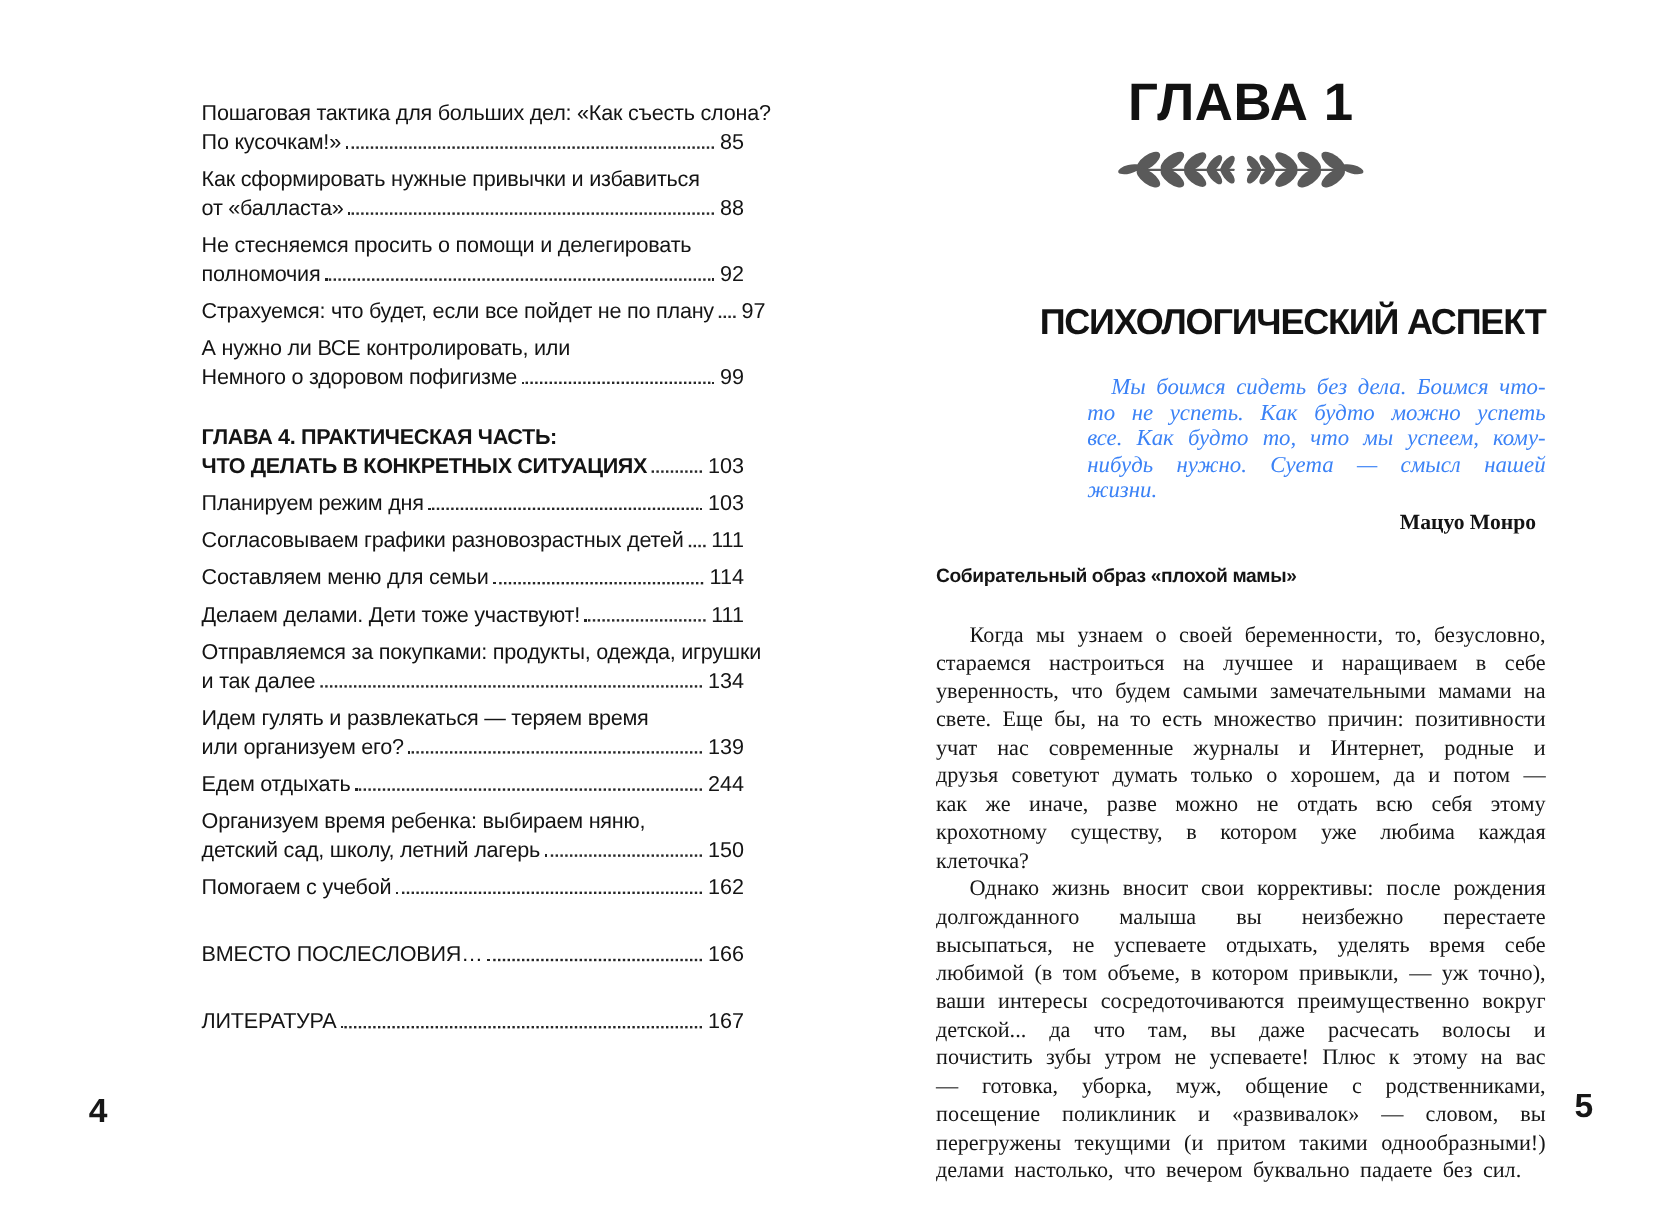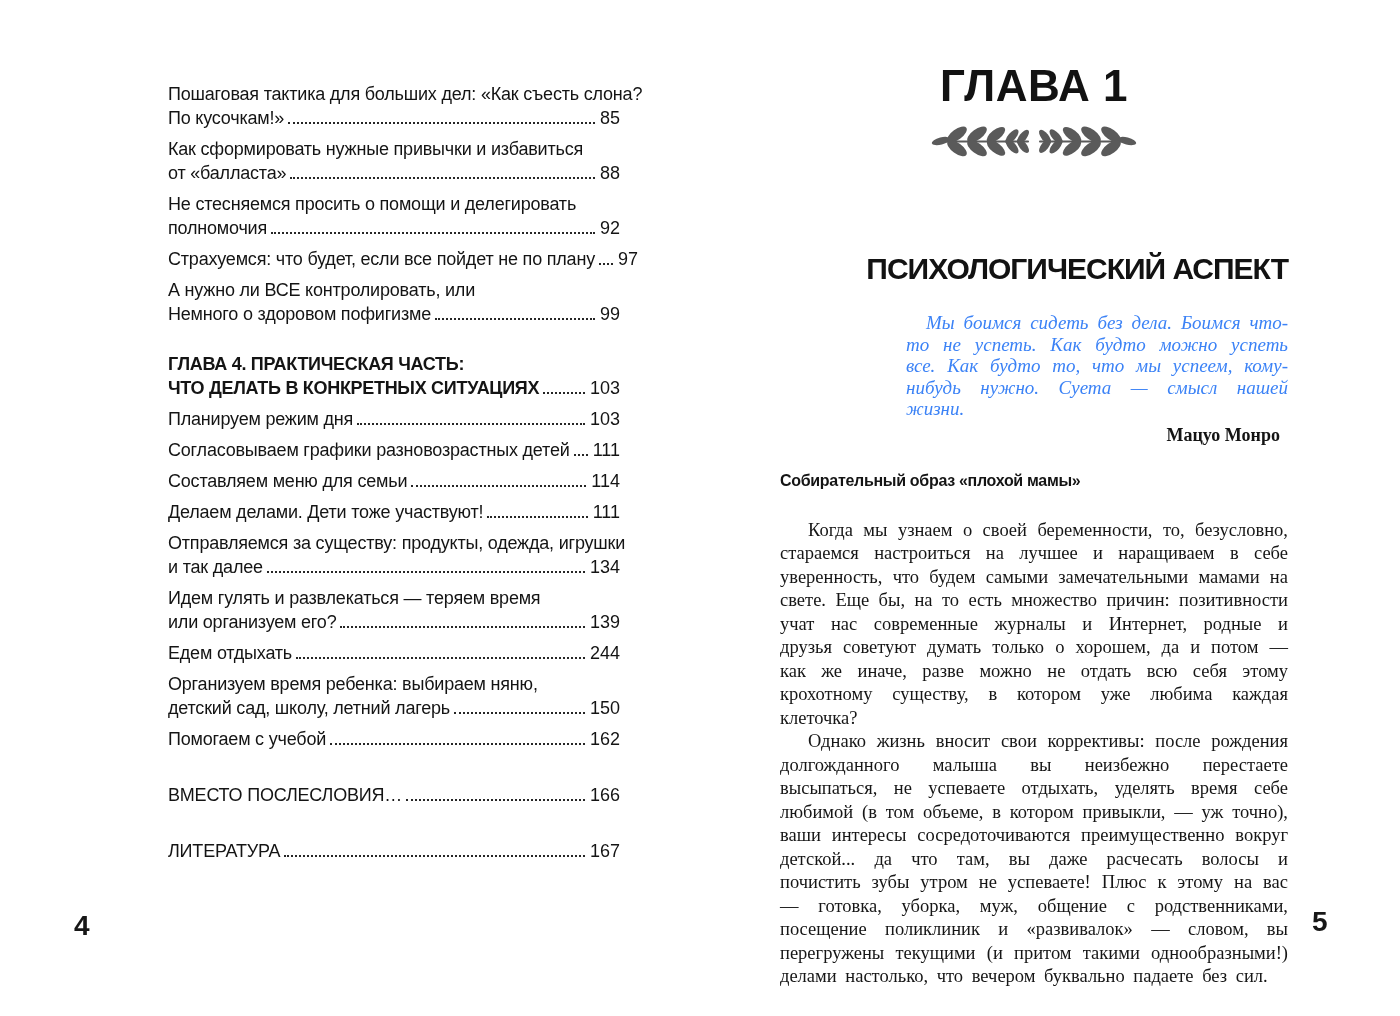--- a/index.html
+++ b/index.html
@@ -158,21 +158,21 @@
           </div>
         </div>
         <div class="toc-entry ">
           <div class="toc-line toc-row">
             <span class="toc-text">Делаем делами. Дети тоже участвуют!</span>
             <span class="toc-leader"></span>
             <span class="toc-num">111</span>
           </div>
         </div>
         <div class="toc-entry ">
-          <div class="toc-line">Отправляемся за существу: продукты, одежда, игрушки</div>
+          <div class="toc-line">Отправляемся за покупками: продукты, одежда, игрушки</div>
           <div class="toc-line toc-row">
             <span class="toc-text">и так далее</span>
             <span class="toc-leader"></span>
             <span class="toc-num">134</span>
           </div>
         </div>
         <div class="toc-entry ">
           <div class="toc-line">Идем гулять и развлекаться — теряем время</div>
           <div class="toc-line toc-row">
             <span class="toc-text">или организуем его?</span>

